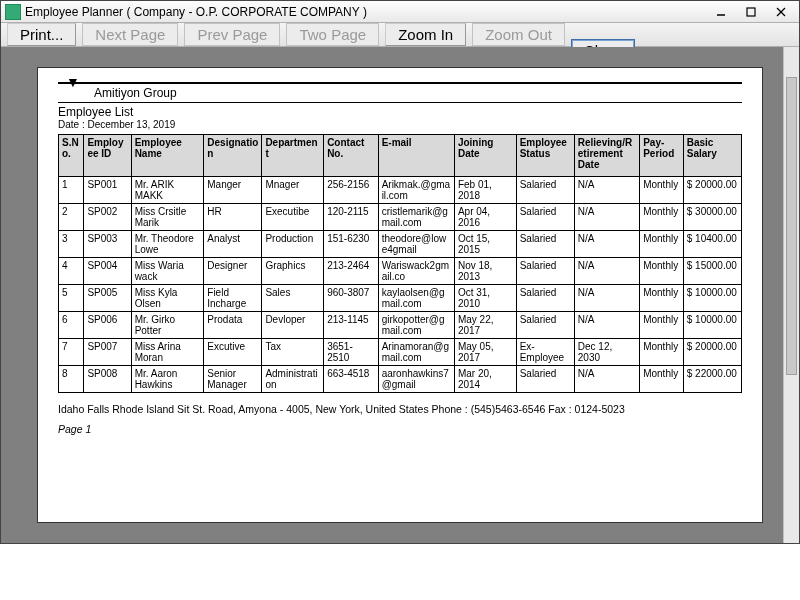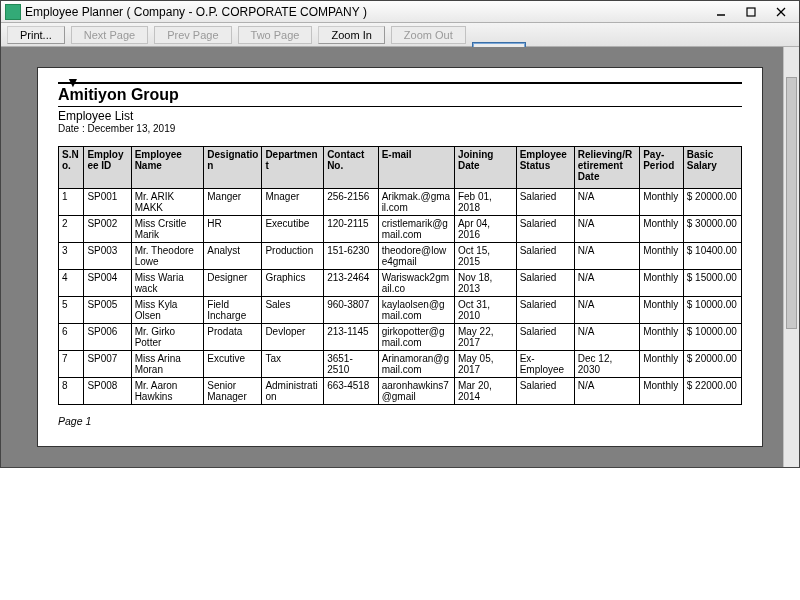--- a/index.html
+++ b/index.html
@@ -1,36 +1,36 @@
 <!DOCTYPE html>
 <html><head>
 <meta charset="utf-8">
 <style>
   * { box-sizing: border-box; }
   body { margin:0; font-family: Tahoma, Arial, sans-serif; font-size:11px; background:#fff; color:#000; }
-  .window { width:800px; height:468px; border:1px solid #444; display:flex; flex-direction:column; background:#fff; }
+  .window { width:800px; height:544px; border:1px solid #444; display:flex; flex-direction:column; background:#fff; }
   .titlebar { height:22px; background:linear-gradient(#fdfdfd,#e9e9e9); display:flex; align-items:center; padding:0 4px; border-bottom:1px solid #b0b0b0;}
   .titlebar .appicon { width:16px; height:16px; margin-right:4px; display:inline-flex; align-items:center; justify-content:center; background:#3a7; border:1px solid #285;}
   .titlebar .title { flex:1; font-size:12px;}
   .titlebar .sysbtn { width:28px; height:18px; margin-left:2px; display:inline-flex; align-items:center; justify-content:center; }
   .toolbar { height:24px; background:linear-gradient(#f4f4f4,#e3e3e3); display:flex; align-items:center; padding:2px 6px; gap:6px; border-bottom:1px solid #b0b0b0;}
-  .tbtn { padding:2px 12px; font-size:11px; background:#ececec; border:1px solid #999; border-top-color:#ccc; border-left-color:#ccc; cursor:pointer; }
+  .tbtn { padding:2px 12px; font-size:15px; background:#ececec; border:1px solid #999; border-top-color:#ccc; border-left-color:#ccc; cursor:pointer; }
   .tbtn.disabled { color:#9a9a9a; border-color:#c2c2c2; cursor:default;}
   .tbtn.focus { border:1px solid #3a6ea5; box-shadow:inset 0 0 0 1px #7aa7d8;margin-top:32px; }
   .viewport { flex:1; background:#808080; padding:20px 36px; overflow:hidden; position:relative;}
   .vscroll { position:absolute; right:0; top:0; bottom:0; width:16px; background:#e8e8e8; border-left:1px solid #c0c0c0;}
   .vscroll .thumb { height:60%; margin:30px 2px; background:#c8c8c8; border:1px solid #a0a0a0;}
   .page { background:#fff; width:100%; height:100%; border:1px solid #333; padding:10px 20px 8px 20px; overflow:hidden; position:relative;}
   .directive { position:absolute; top:6px; left:28px; font-size:14px;}
   .company { font-weight:bold; font-size:13px; margin-top:20px;}
   .hr1 { border:0; border-top:2px solid #000; margin:4px 0 2px 0;}
-  .group { font-weight:bold; font-size:16px;}
+  .group { font-weight:normal; font-size:12px;margin-left:36px;}
   .hr2 { border:0; border-top:1px solid #000; margin:2px 0;}
   .section { font-weight:normal; font-size:12px;}
-  .dateline { font-size:10px; margin-bottom:12px;}
+  .dateline { font-size:10px; margin-bottom:4px;}
   table.data { border-collapse:collapse; width:100%; table-layout:fixed; font-size:10px;}
   table.data th, table.data td { border:1px solid #000; padding:2px 3px; vertical-align:top; text-align:left; word-wrap:break-word; overflow:hidden;}
   table.data th { background:#d9d9d9; font-weight:bold; height:42px;}
   .footer { font-size:10.5px; margin-top:10px; line-height:1.3;}
   .pagenum { font-size:10.5px; margin-top:6px;font-style:italic;}
 </style>
 </head>
 <body>
 
 <div class="window">
@@ -215,20 +215,21 @@
               <td>Mar 20, 2014</td>
               <td>Salaried</td>
               <td>N/A</td>
               <td>Monthly</td>
               <td>$ 22000.00</td>
             </tr>
           </tbody>
       </table>
 
       <div class="footer">
+        <div>Idaho Falls Rhode Island  Sit St. Road, Amyona - 4005, New York, United States Phone : (545)5463-6546   Fax : 0124-5023</div>
       </div>
       <div class="pagenum">Page 1</div>
     </div>
     <div class="vscroll">
         <div class="thumb"></div>
       </div>
   </div>
 </div>
 
 </body></html>

